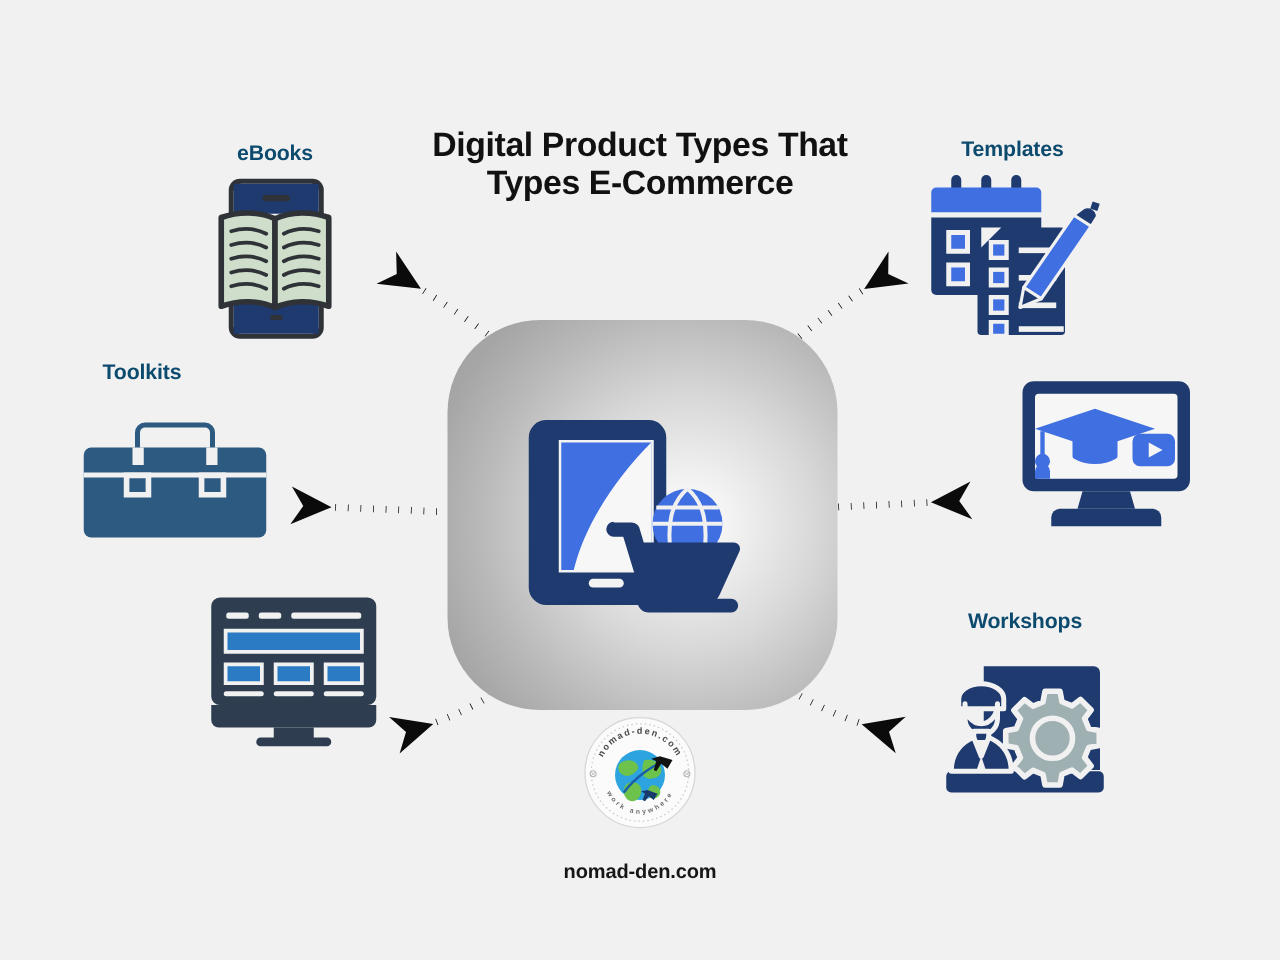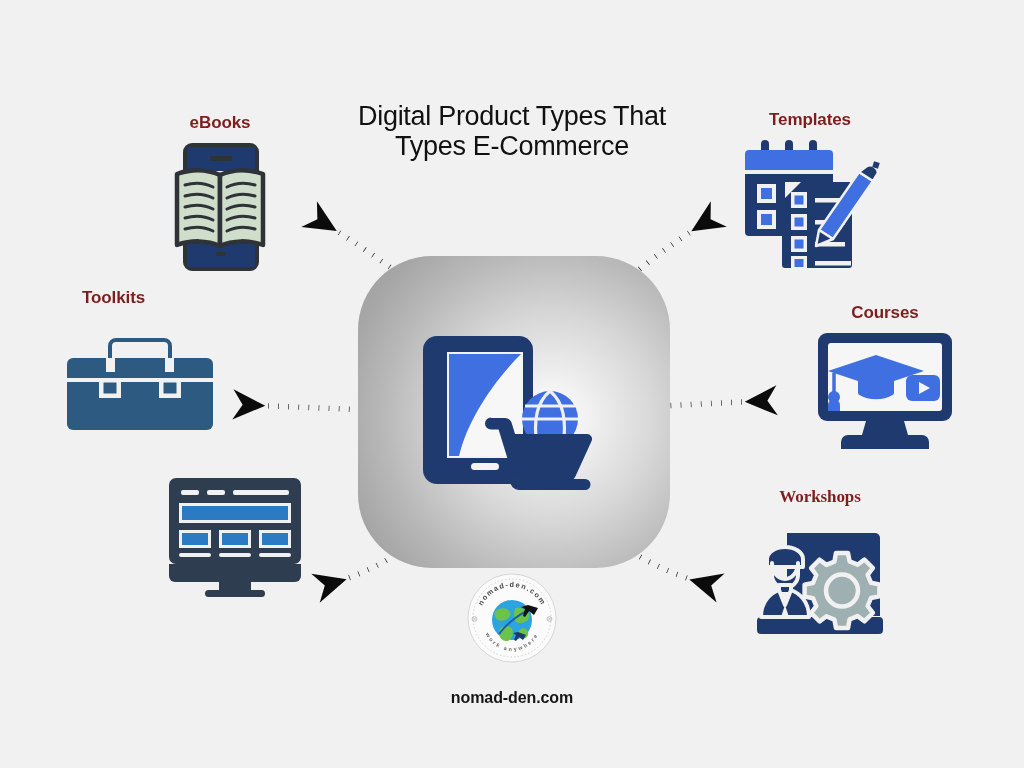--- a/index.html
+++ b/index.html
@@ -14,21 +14,21 @@
   .stage{position:absolute;inset:0;}
 
   
   .title{
     position:absolute;
     left:50%;top:101px;
     transform:translateX(-50%);
     width:480px;
     text-align:center;
     font-size:27px;
-    font-weight:normal;
+    font-weight:bold;
     line-height:1.12;
     letter-spacing:-0.3px;
     color:#111111;
   }
   .title .l2{display:block;}
 
   
   .hub{
     position:absolute;
     left:358px;top:256px;
@@ -41,39 +41,39 @@
     left:50%;top:50%;
     transform:translate(-50%,-50%);
     width:190px;height:180px;
   }
 
   
   .node{position:absolute;}
   .node .label{
     font-size:17px;
     font-weight:bold;
-    color:#7f1d1d;
+    color:#0c4a6e;
     text-align:center;
     white-space:nowrap;
     letter-spacing:-0.1px;
   }
   .node .art{display:block;margin:0 auto;}
 
   .n-ebooks   {left:130px;  top:113px;  width:180px;}
   .n-ebooks .label{margin-bottom:8px;}
   .n-print    {left:715px;  top:110px;  width:190px;}
   .n-print .label{margin-bottom:8px;}
   .n-toolkits {left:40px;   top:288px;  width:200px;}
   .n-toolkits .label{margin-bottom:16px;text-align:left;padding-left:42px;}
   .n-courses  {left:790px;  top:303px;  width:190px;}
   .n-courses .label{margin-bottom:8px;}
   .n-templ    {left:140px;  top:476px;  width:190px;}
   .n-templ .label{margin-bottom:8px;}
   .n-works    {left:725px;  top:487px;  width:190px;}
-  .n-works .label{margin-bottom:22px;font-family:Liberation Serif, serif;}
+  .n-works .label{margin-bottom:22px;}
 
   
   .arrows{position:absolute;left:0;top:0;width:1024px;height:768px;pointer-events:none;}
 
   
   .badge{
     position:absolute;
     left:466px;top:572px;
     width:92px;height:92px;
   }
@@ -238,21 +238,20 @@
       <path d="M38.5,58.5 h13 v11 h-13 z" fill="#2c5a80"></path>
       <path d="M94,54 h22 v20 h-22 z" fill="#f1f1f1"></path>
       <path d="M98.5,58.5 h13 v11 h-13 z" fill="#2c5a80"></path>
 
       <rect x="41" y="34" width="9" height="14" fill="#f1f1f1"></rect>
       <rect x="100" y="34" width="9" height="14" fill="#f1f1f1"></rect>
     </svg>
   </div>
 
   <div class="node n-courses">
-    <div class="label">Courses</div>
     <svg class="art" width="142" height="124" viewBox="0 0 142 124">
       <rect x="4" y="2" width="134" height="88" rx="9" fill="#1e3a6e"></rect>
       <rect x="14" y="12" width="114" height="68" rx="3" fill="#f6f6f6"></rect>
 
       <path d="M52,90 h38 l4,14 h-46 z" fill="#1e3a6e"></path>
       <path d="M34,104 h74 a7,7 0 0 1 7,7 v7 h-88 v-7 a7,7 0 0 1 7,-7 z" fill="#1e3a6e"></path>
 
       <g fill="#3f6fe0">
         <path d="M62,24 L110,40 L62,56 L14,40 Z"></path>
         <path d="M44,47 L44,62 a2,2 0 0 0 1,1.7 c 10,6 24,6 34,0 a2,2 0 0 0 1,-1.7 L80,47 L62,53 Z"></path>

